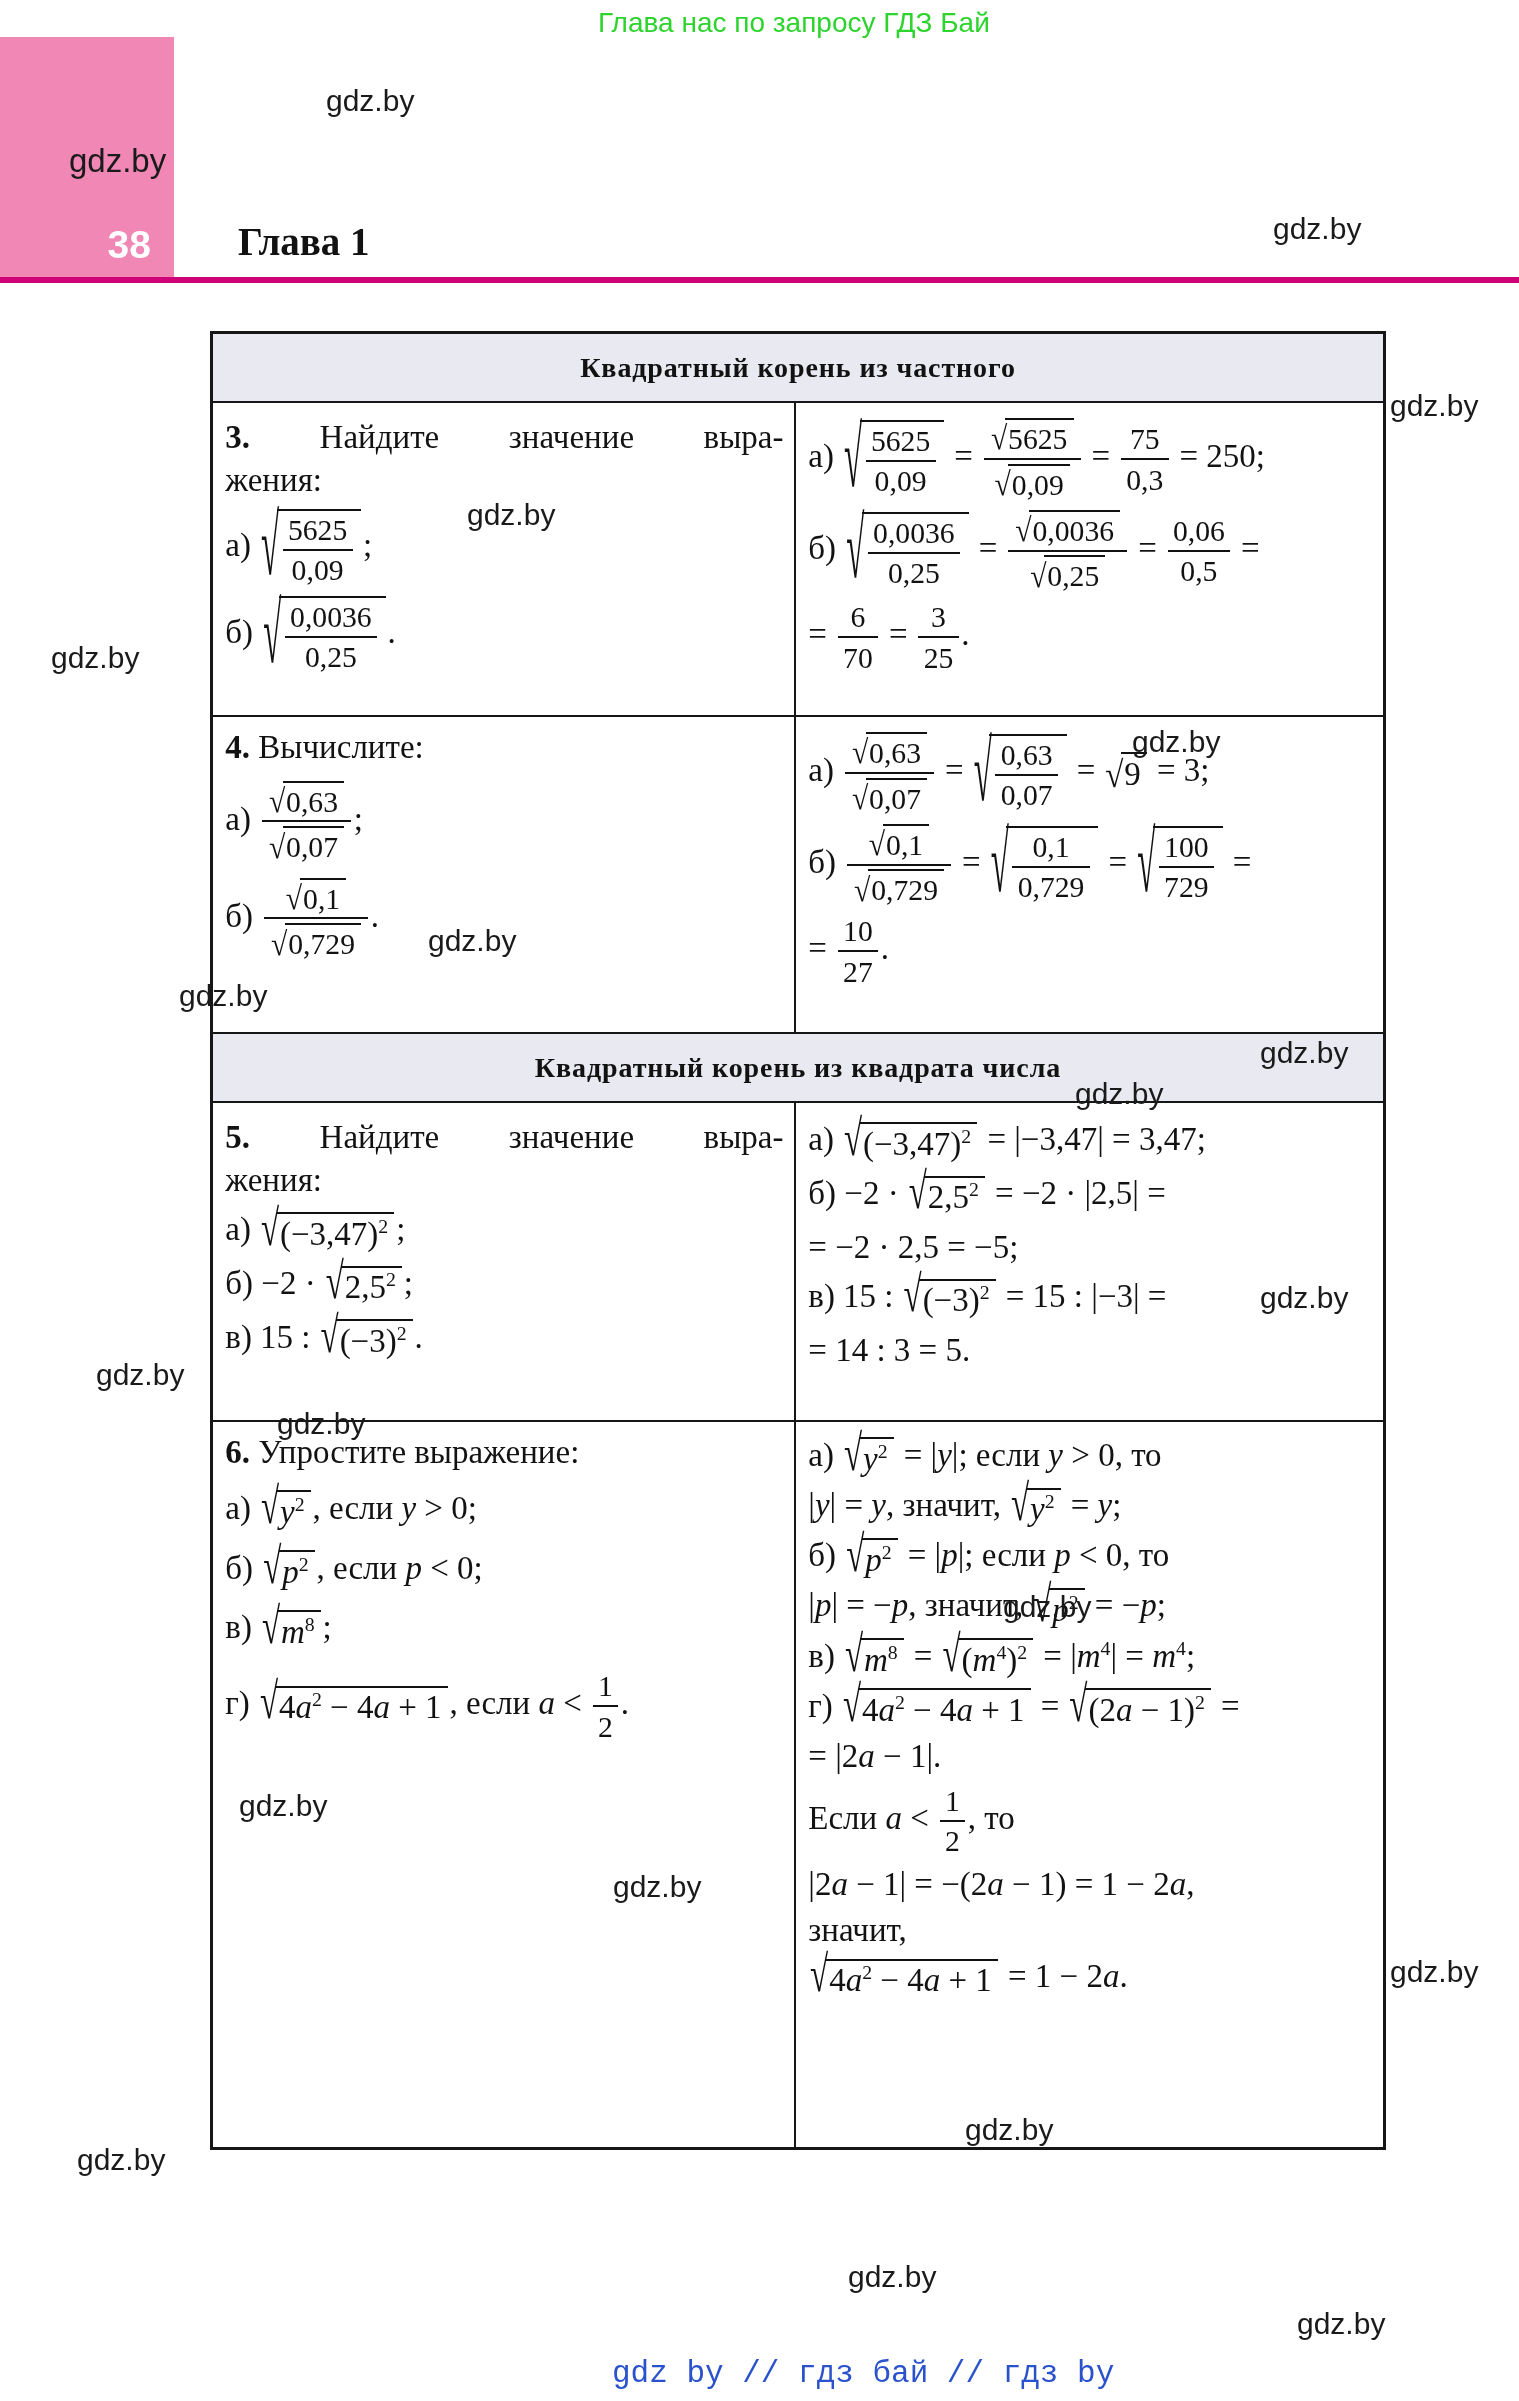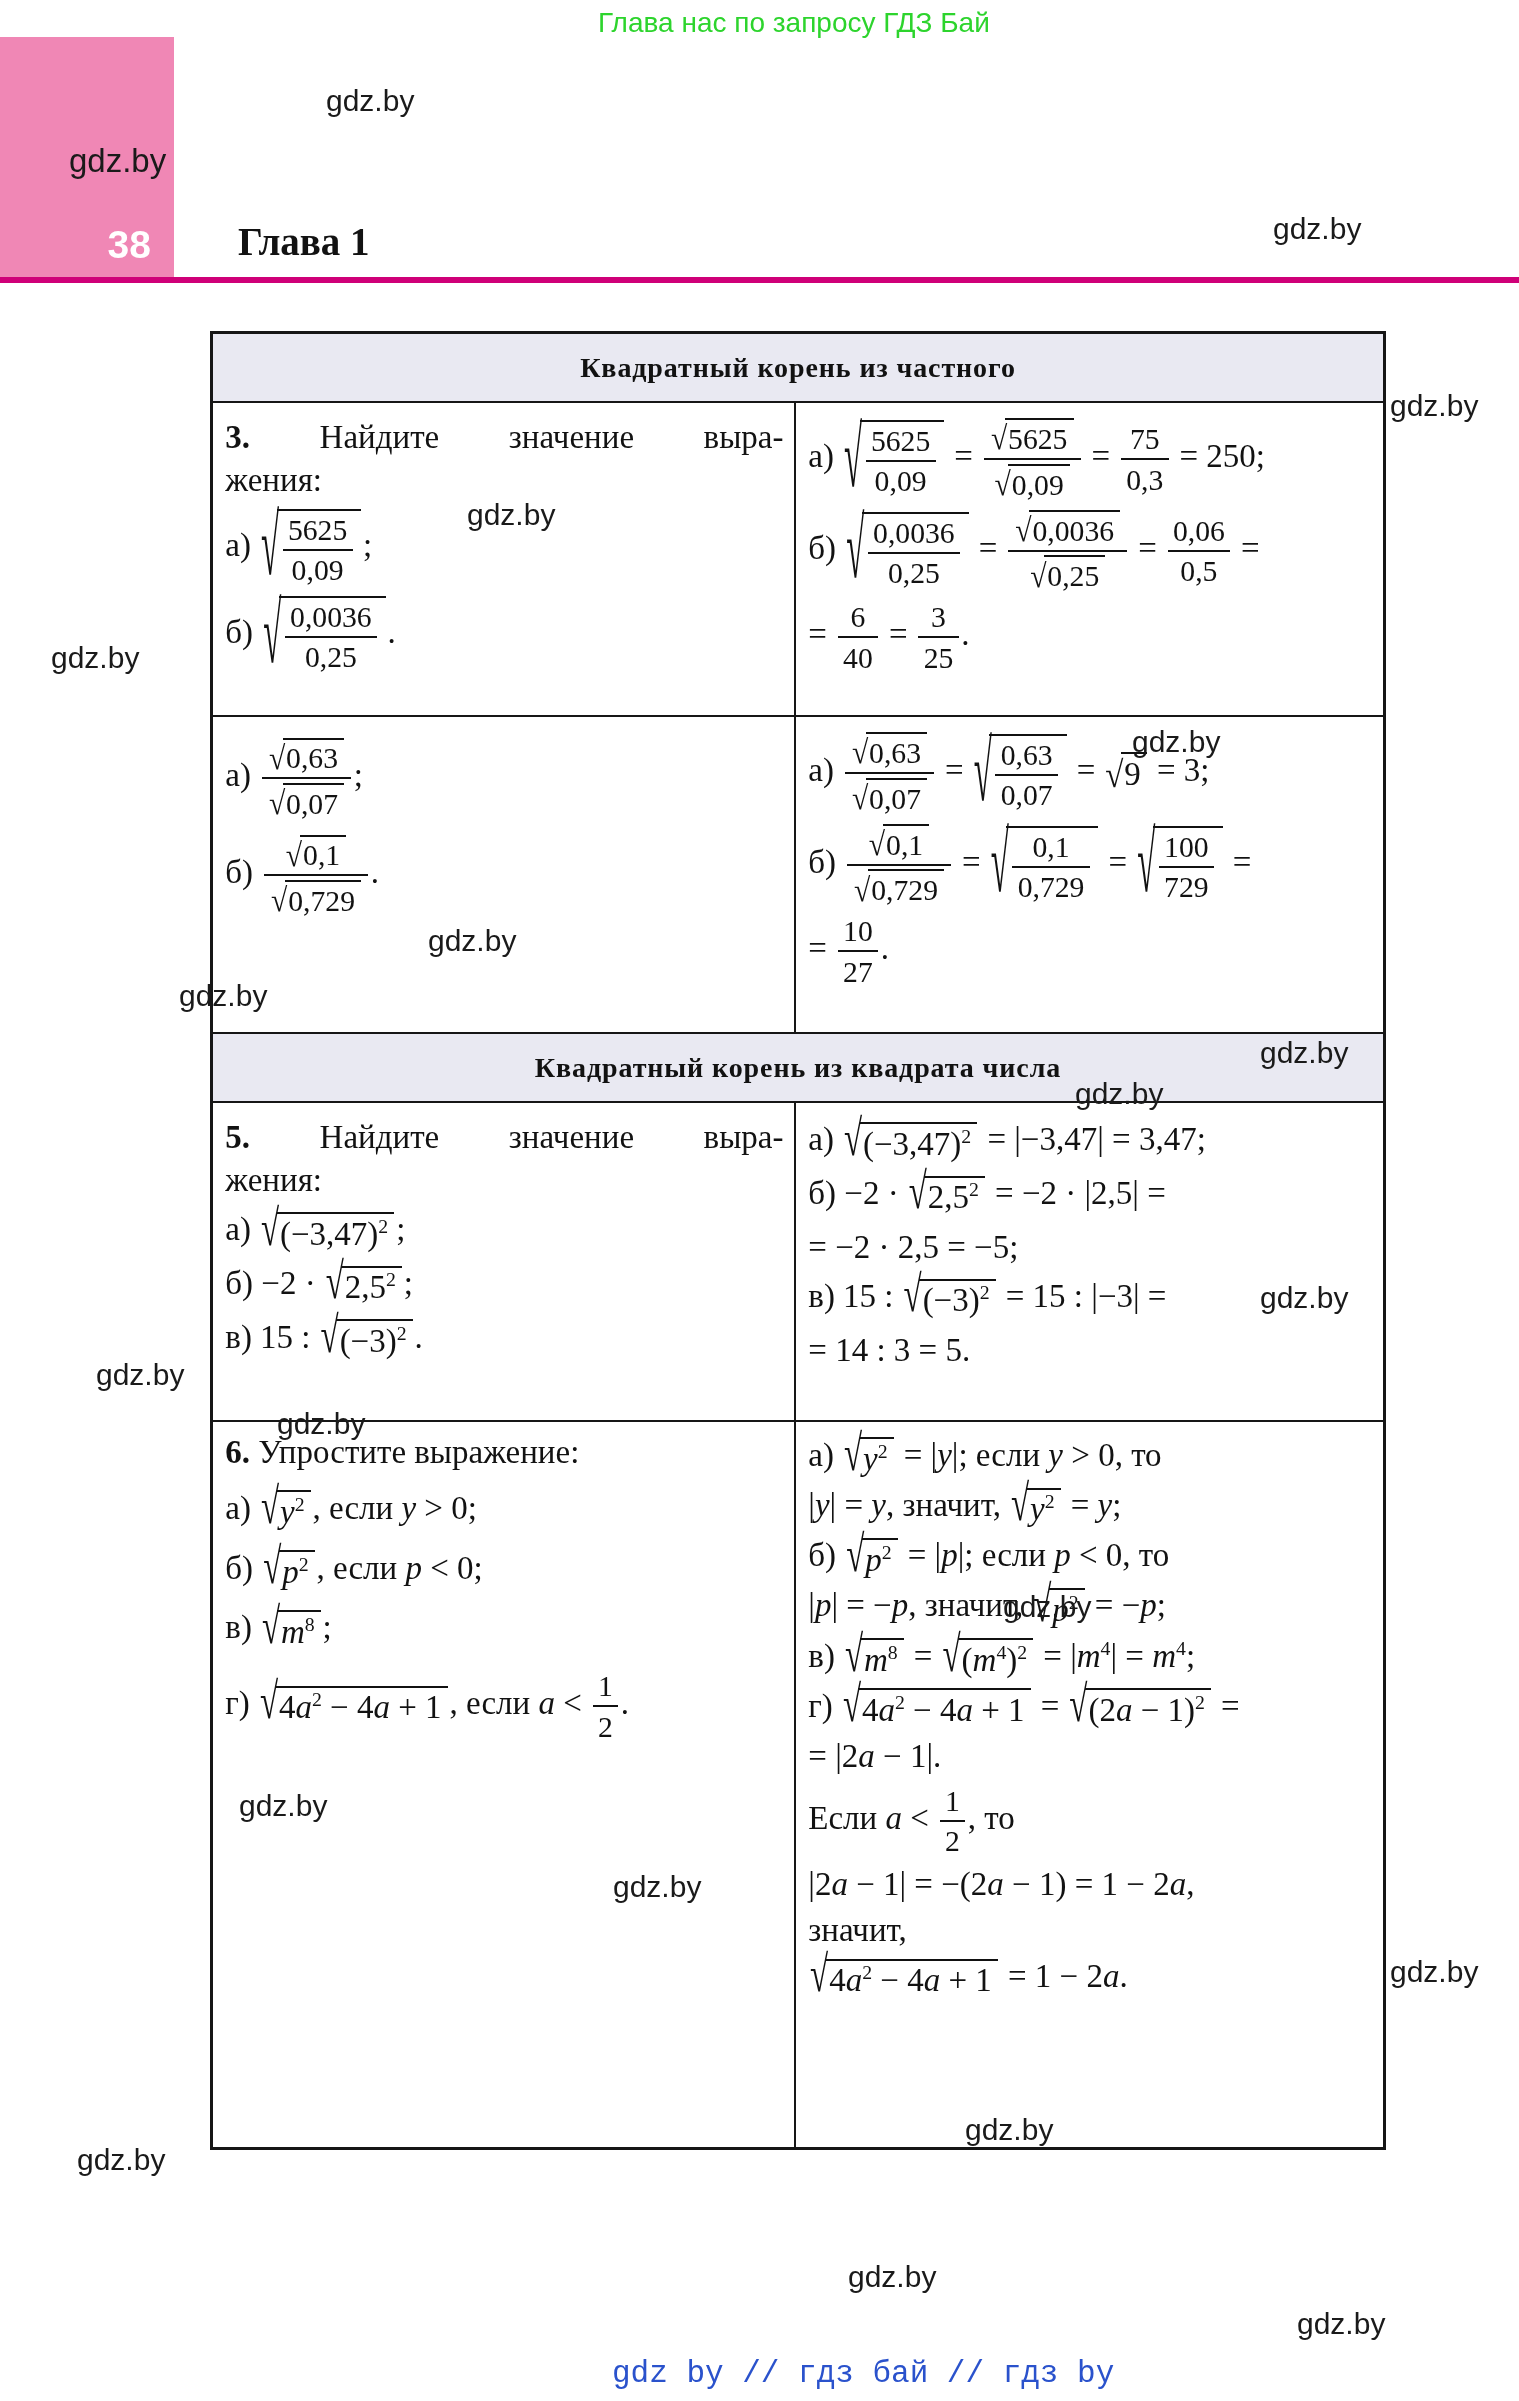--- a/index.html
+++ b/index.html
@@ -102,26 +102,27 @@
       <div class="ml">б) <span class="q t">
             <span class="r">√</span>
             <span class="v"><span class="f"><span class="n">0,0036</span><span class="d">0,25</span></span></span>
           </span> = <span class="f"><span class="n"><span class="q">
                 <span class="r">√</span>
                 <span class="v">0,0036</span>
               </span></span><span class="d"><span class="q">
                 <span class="r">√</span>
                 <span class="v">0,25</span>
               </span></span></span> = <span class="f"><span class="n">0,06</span><span class="d">0,5</span></span> =</div>
-      <div class="ml">= <span class="f"><span class="n">6</span><span class="d">40</span></span> = <span class="f"><span class="n">3</span><span class="d">25</span></span>.</div>
+      <div class="ml">= <span class="f"><span class="n">6</span><span class="d">70</span></span> = <span class="f"><span class="n">3</span><span class="d">25</span></span>.</div>
     </div>
   </div>
 
   <div class="trow rB">
     <div class="cell cl">
+      <div class="pl"><b>4.</b> Вычислите:</div>
       <div class="ml">а) <span class="f"><span class="n"><span class="q">
                 <span class="r">√</span>
                 <span class="v">0,63</span>
               </span></span><span class="d"><span class="q">
                 <span class="r">√</span>
                 <span class="v">0,07</span>
               </span></span></span>;</div>
       <div class="ml">б) <span class="f"><span class="n"><span class="q">
                 <span class="r">√</span>
                 <span class="v">0,1</span>

